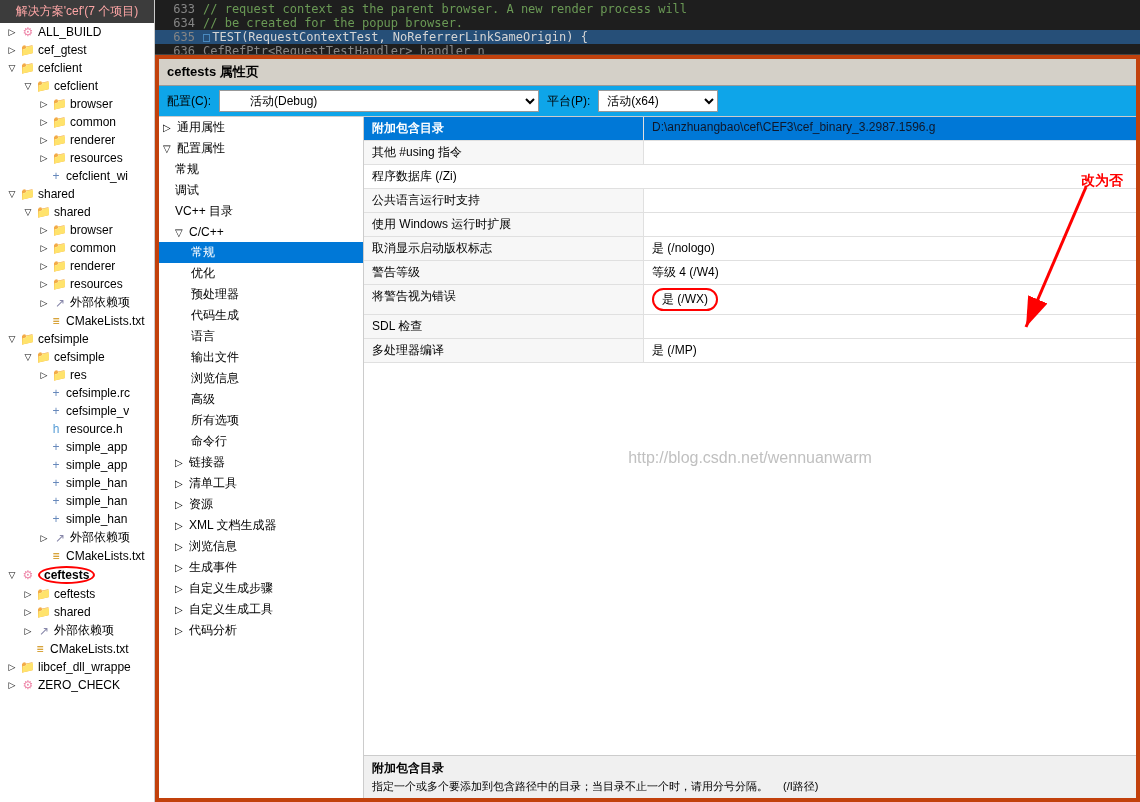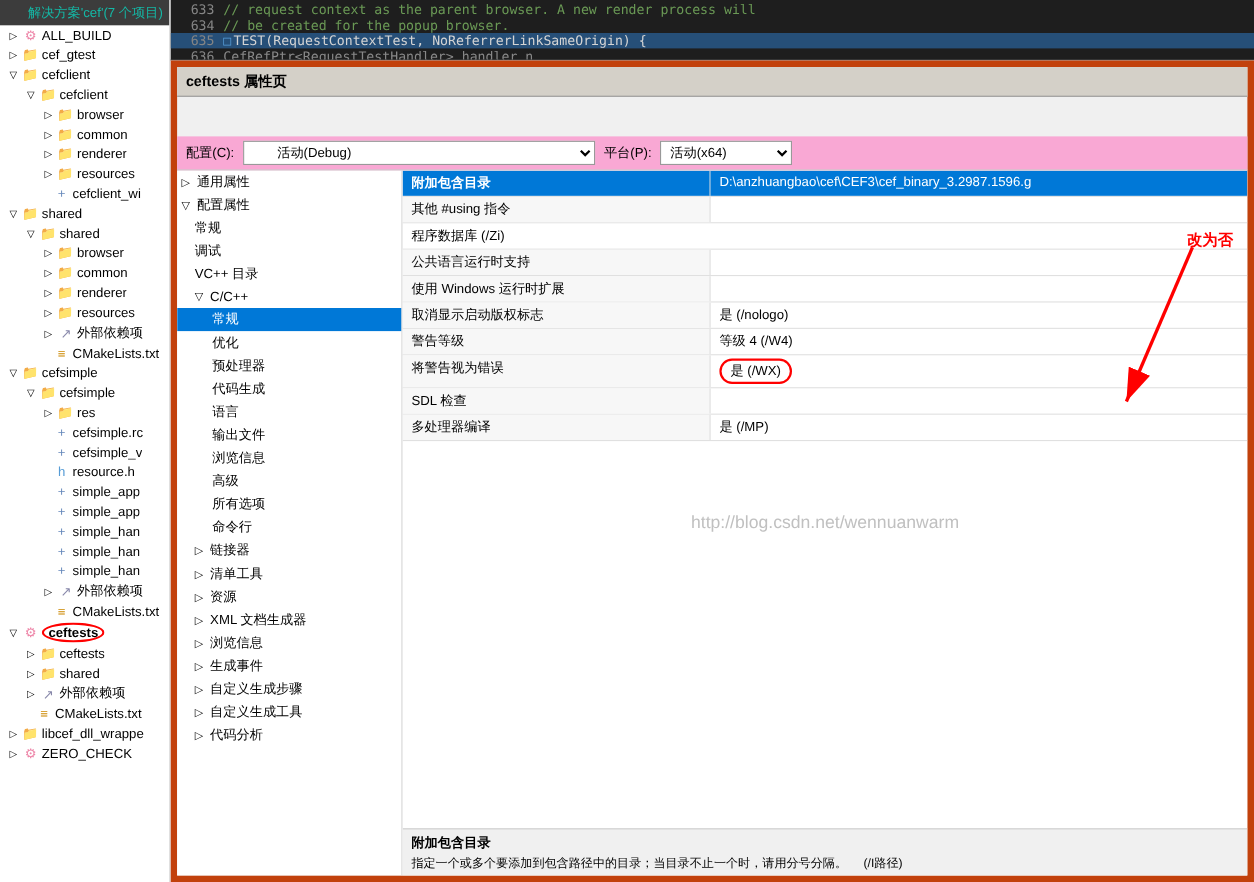--- a/index.html
+++ b/index.html
@@ -104,41 +104,40 @@
     .code-text { color: #d4d4d4; }
     .code-comment { color: #6a9955; }
     .code-highlight-line { background: #264f78; }
 
     
     .properties-dialog {
       flex: 1;
       background: #f0f0f0;
       display: flex;
       flex-direction: column;
-      border: 6px solid #c2410c;
+      border: 4px solid #c2410c;
       margin: 0;
     }
 
     .dialog-title {
       background: #d4d0c8;
       padding: 4px 8px;
       font-size: 13px;
       font-weight: bold;
       border-bottom: 1px solid #999;
       color: #000;
     }
 
     .dialog-toolbar {
       display: flex;
       align-items: center;
       padding: 4px 8px;
-      background: #f9a8d4;
+      background: #0ea5e9;
       border-bottom: 1px solid #ccc;
       gap: 8px;
-      margin-top: 36px;
     }
 
     .toolbar-label { color: #000; font-size: 12px; }
 
     .toolbar-select {
       height: 22px;
       border: 1px solid #999;
       background: #fff;
       font-size: 12px;
       padding: 0 4px;
@@ -219,21 +218,21 @@
       color: #000;
     }
 
     .props-row.header-row .props-name {
       background: #0078d7;
       color: #fff;
       font-weight: bold;
     }
     .props-row.header-row .props-value {
       background: #0078d7;
-      color: #ffffff;
+      color: #0f172a;
     }
 
     
     .value-circled {
       display: inline-block;
       border: 2px solid red;
       border-radius: 12px;
       padding: 1px 8px;
       color: #000;
       font-size: 12px;
@@ -273,26 +272,26 @@
     }
 
     .footer-desc {
       font-size: 11px;
       color: #000;
     }
 
     
     .se-header {
       background: #3c3c3c;
-      color: #14b8a6;
+      color: #fca5a5;
       padding: 3px 6px;
       font-size: 12px;
       display: flex;
       align-items: center;
-      justify-content: flex-end;
+      justify-content: center;
     }
   </style>
 </head>
 <body>
 
 <div class="left-panel">
   <div class="se-header">
     <span>解决方案'cef'(7 个项目)</span>
   </div>
 

